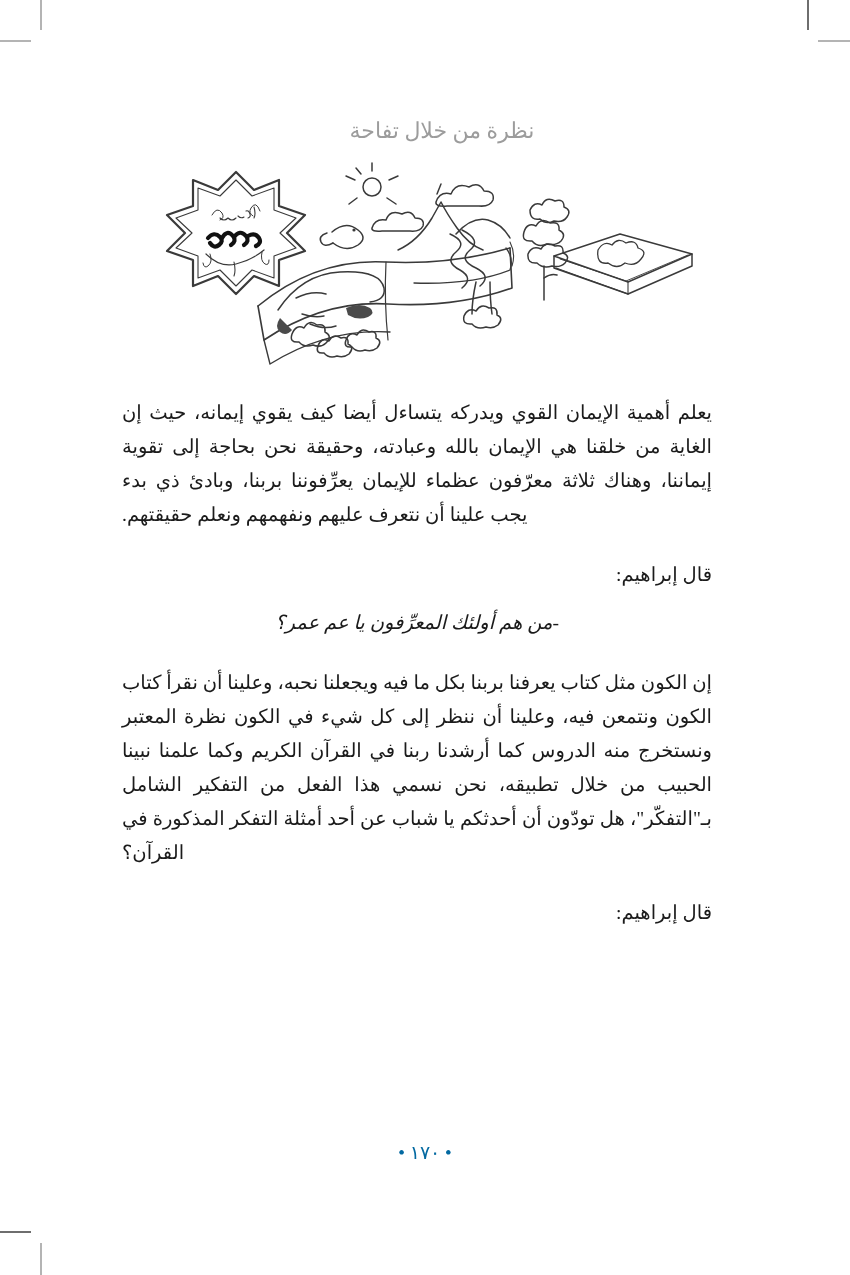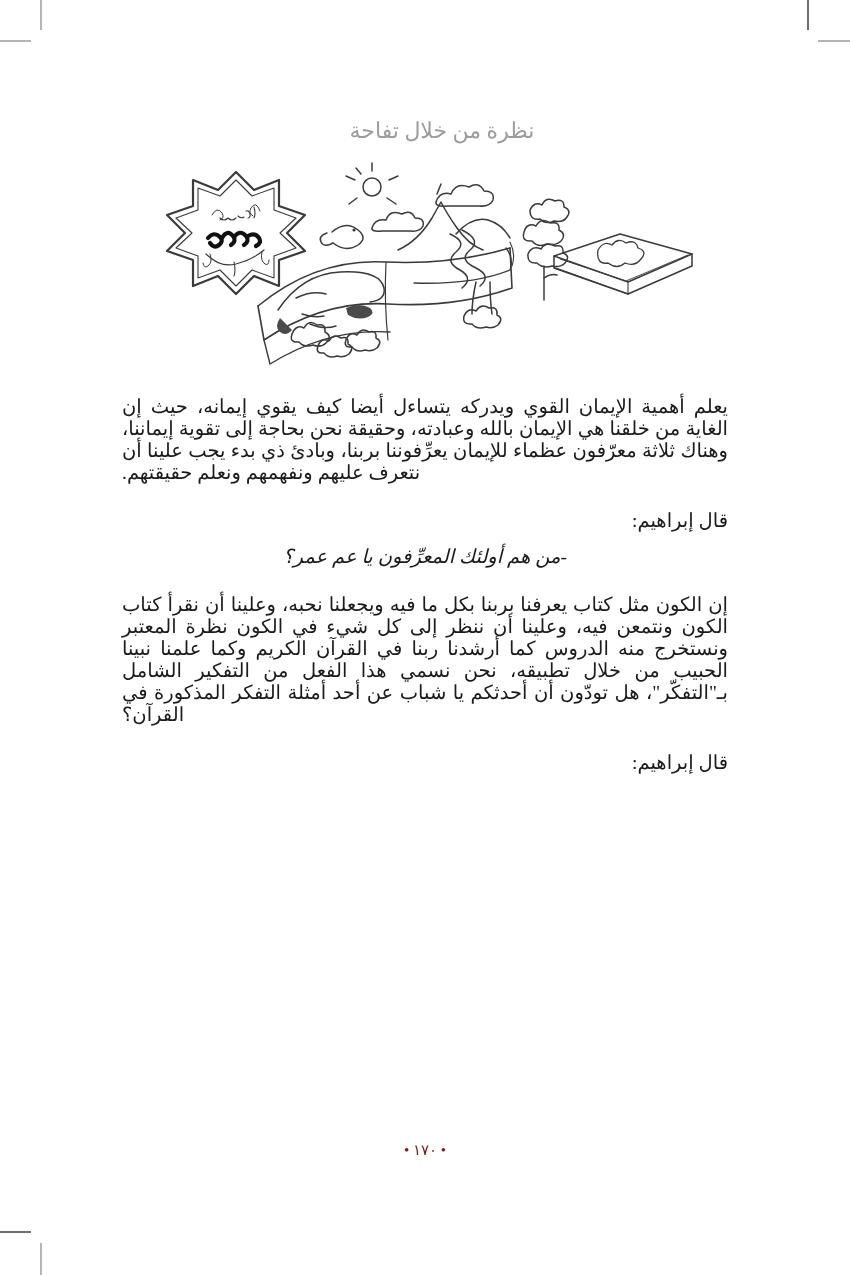--- a/index.html
+++ b/index.html
@@ -54,23 +54,23 @@
   .illustration svg { display: block; width: 100%; height: 100%; }
 
   
   .content {
     position: absolute;
     top: 396px;
     right: 122px;
     width: 606px;
   }
   p {
-    margin: 0 0 17px 0;
+    margin: 0 16px 17px 0;
     font-size: 19.5px;
-    line-height: 22px;
+    line-height: 34px;
     color: #1b1b1b;
     text-align: justify;
     text-align-last: left;
     font-family: "Liberation Serif", "DejaVu Serif", serif;
   }
   p.no-justify {
     text-align: center;
     text-align-last: right;
   }
   p.dialog-indent {
@@ -81,22 +81,22 @@
   p.tight { margin-bottom: 14px; }
   p.gap-lg { margin-bottom: 26px; }
 
   
   .folio {
     position: absolute;
     top: 1141px;
     left: 0;
     width: 850px;
     text-align: center;
-    color: #7f1d1d;
-    font-size: 15px;
+    color: #0369a1;
+    font-size: 19px;
     letter-spacing: 3px;
     font-family: "Liberation Serif", "DejaVu Serif", serif;
   }
 </style>
 </head>
 <body>
 
 <div class="page">
 
   <div class="crop tl-v"></div>

